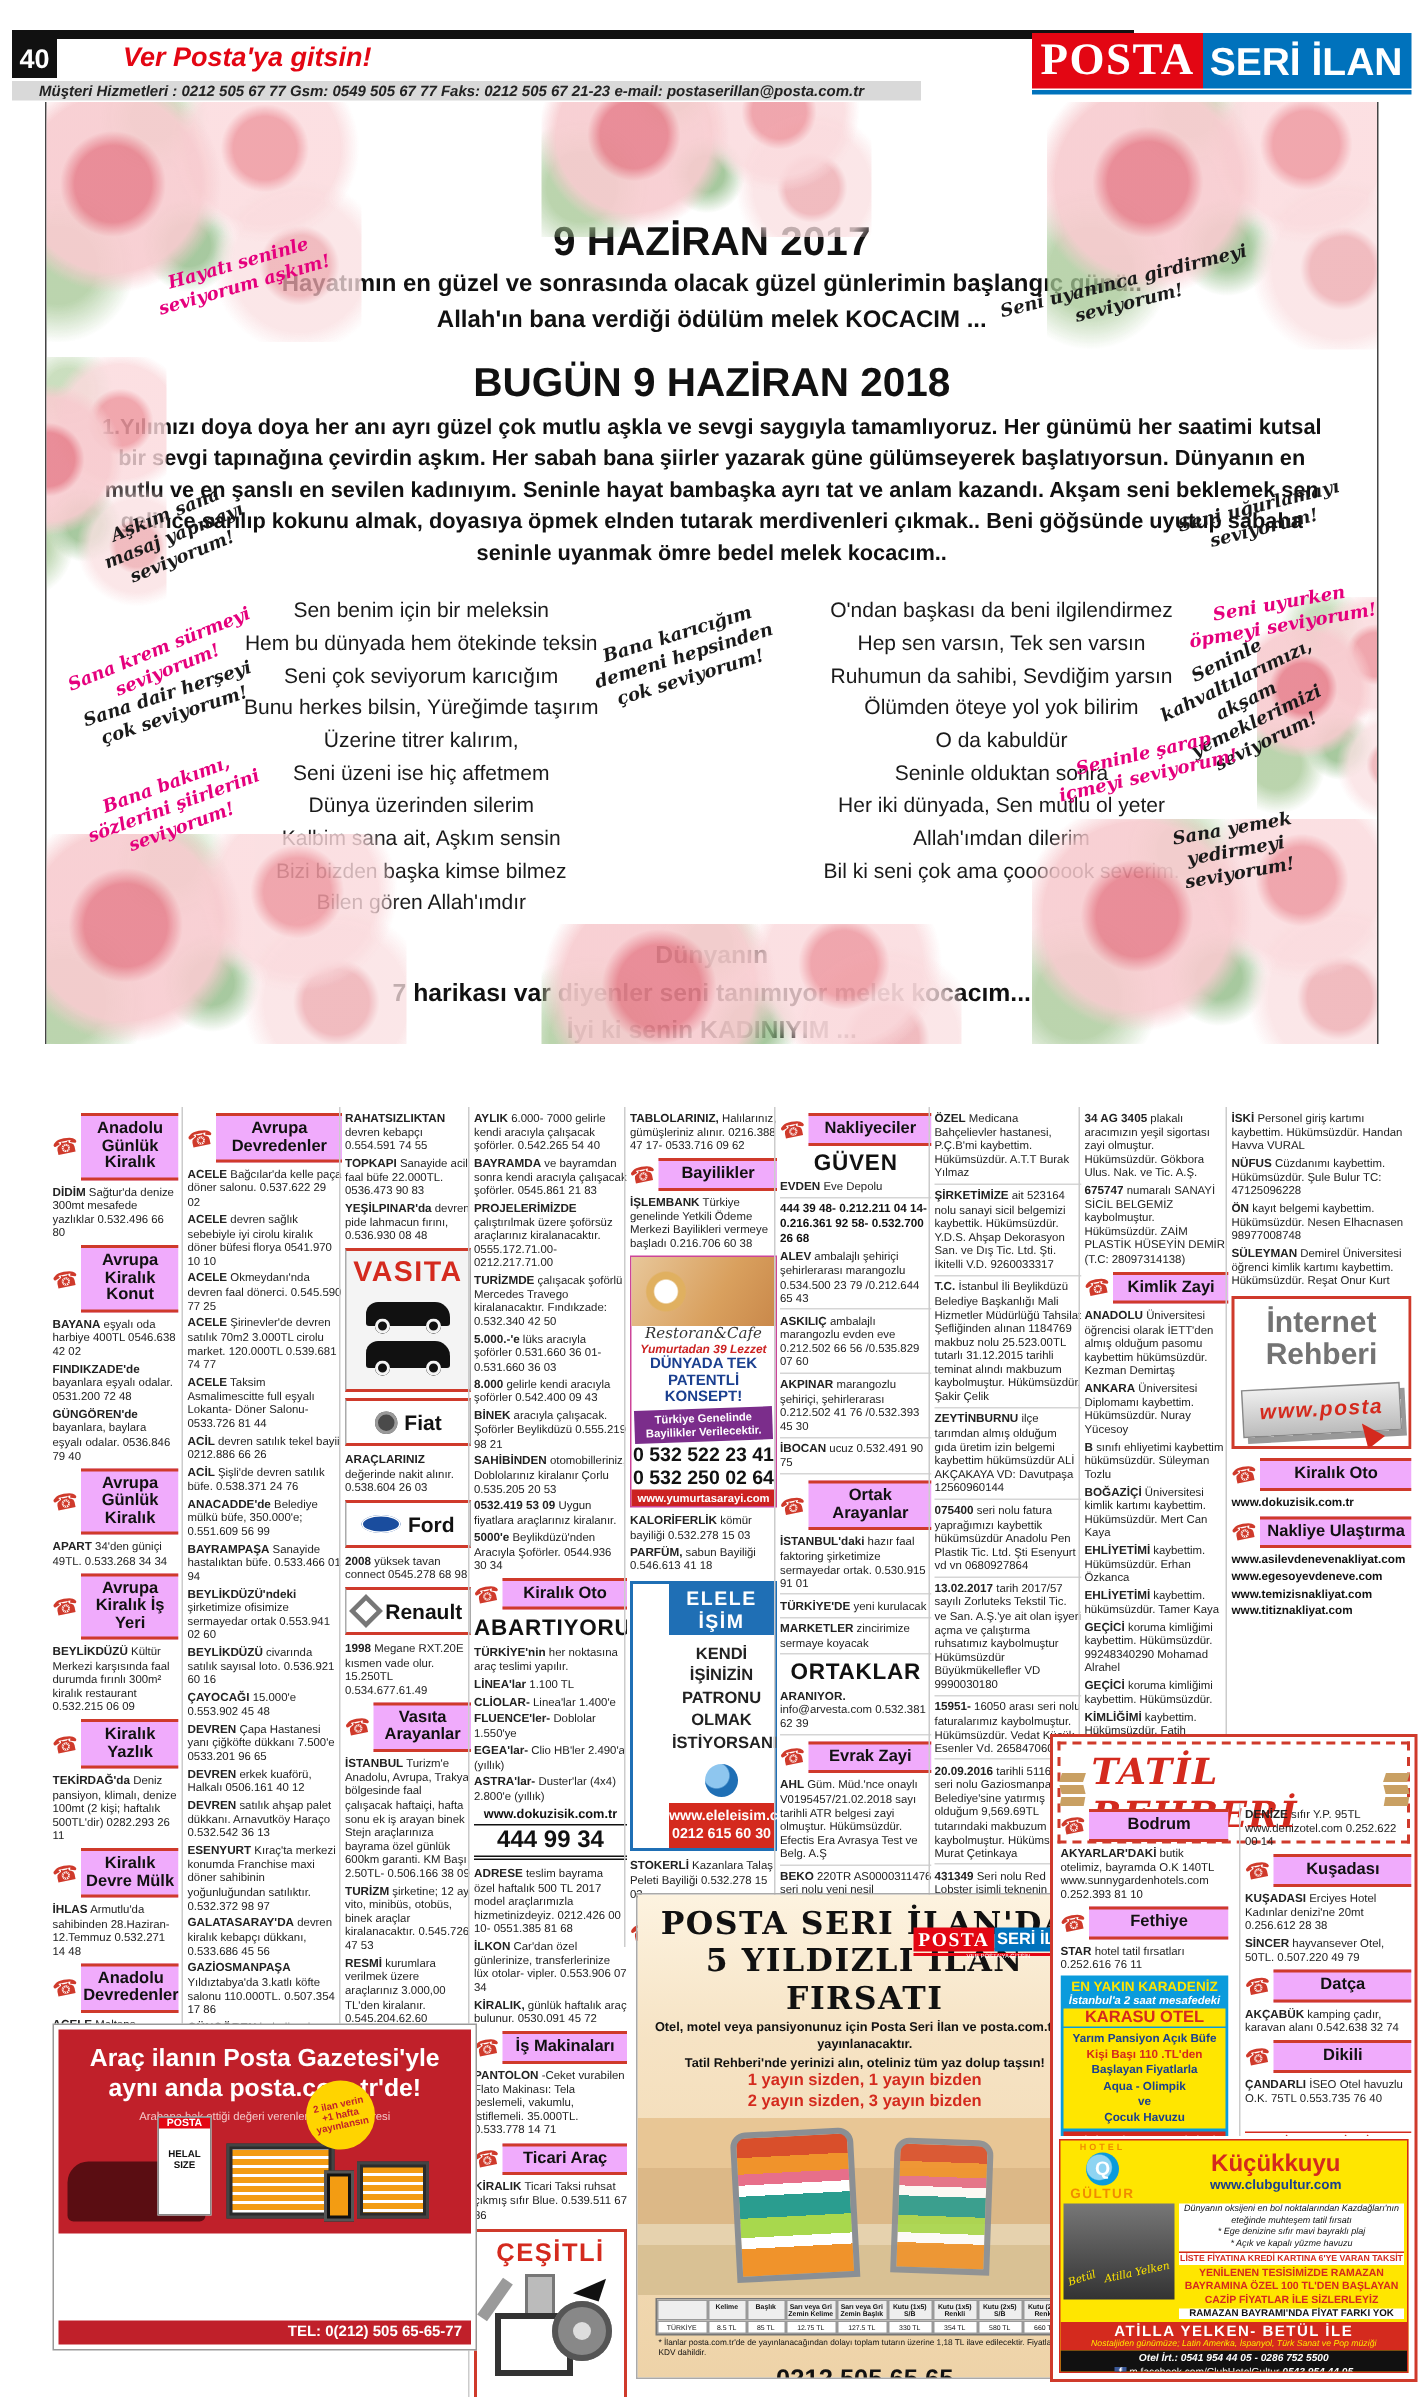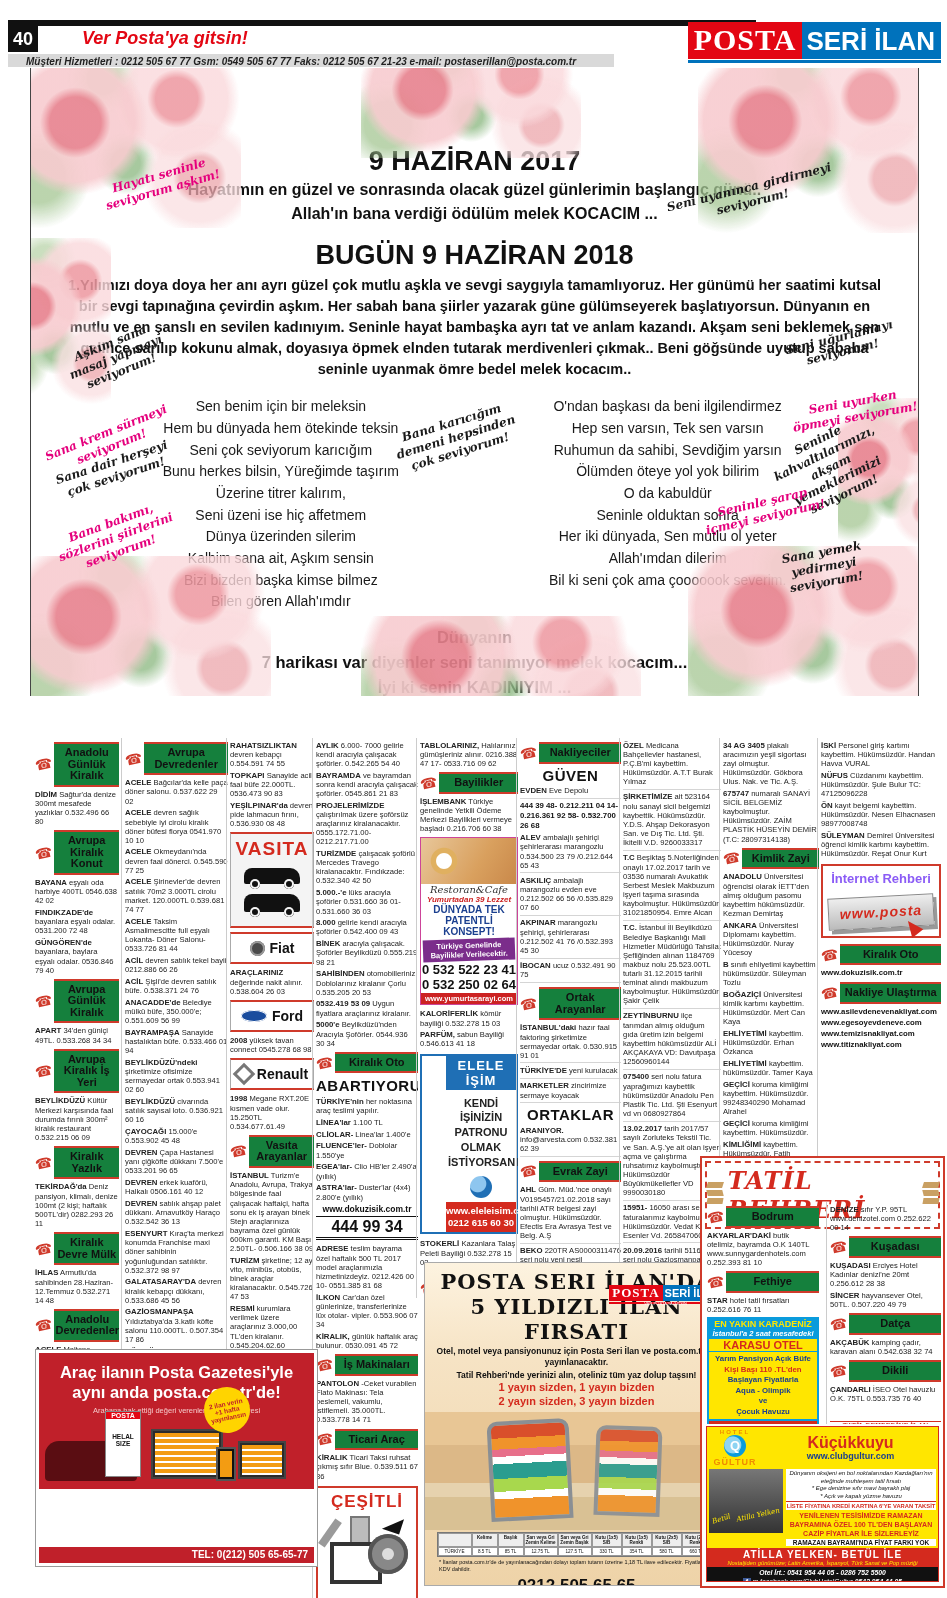--- a/index.html
+++ b/index.html
@@ -38,21 +38,21 @@
   .note{position:absolute;font-family:"DejaVu Serif",serif;font-style:italic;font-weight:bold;
         font-size:12px;line-height:1.25;width:150px;}
   .note--pink{color:#e5007d;}
   .note--black{color:#1a1a1a;}
   
   .classifieds{position:absolute;left:0;top:700px;width:947px;height:898px;}
   .col{position:absolute;top:38px;overflow:hidden;}
   .col+.col{border-left:1px solid #ccc;padding-left:3px;}
   .sec-h{display:flex;align-items:stretch;gap:2px;margin:4px 0 3px 0;}
   .ph{color:#cf3a2b;font-size:14px;line-height:1;align-self:center;transform:rotate(-12deg);}
-  .sec-l{flex:1;background:#15803d;border-top:2px solid #cf3a2b;border-bottom:2px solid #cf3a2b;
+  .sec-l{flex:1;background:#f0abfc;border-top:2px solid #cf3a2b;border-bottom:2px solid #cf3a2b;
          font-weight:bold;font-size:11px;line-height:1.05;text-align:center;padding:3px 1px;}
   .ad{font-size:7.6px;line-height:1.2;margin:2.5px 0;color:#222;}
   .ad b{font-size:7.8px;}
   .sep-items .ad{border-bottom:1px solid #d5d5d5;padding-bottom:2.5px;}
   .bigt{font-weight:bold;font-size:15px;text-align:center;margin:3px 0 1px 0;letter-spacing:.5px;}
   .boldl{font-weight:bold;font-size:7.8px;line-height:1.25;margin:1.5px 0;}
   
   .brand{border:1px solid #aaa;border-top:2px solid #cf3a2b;border-bottom:2px solid #cf3a2b;display:flex;
          align-items:center;justify-content:center;gap:5px;padding:6px 0;margin:4px 0;}
   .bname{font-weight:bold;font-size:14px;}
@@ -99,21 +99,21 @@
   .yum-url{background:#c22;color:#fff;font-weight:bold;font-size:7.5px;padding:1px 0;}
   
   .elele{border:2px solid #1f6fb5;margin:5px 0;text-align:center;padding-left:24px;}
   .elele .et{background:#1f6fb5;color:#fff;font-weight:bold;font-size:13px;padding:2px 0;letter-spacing:1px;}
   .elele .eb{font-weight:bold;font-size:11px;line-height:1.35;padding:6px 2px;color:#222;}
   .eglobe{width:22px;height:22px;border-radius:50%;margin:0 auto 4px auto;
           background:radial-gradient(circle at 35% 35%,#8ec6ef 0 40%,#1f6fb5 45% 100%);}
   .elele .ef{background:#d42a1e;color:#fff;font-weight:bold;font-size:9.5px;padding:3px 0;line-height:1.3;}
   
   .internet{border:2px solid #cf3a2b;padding:6px 3px;margin:6px 0;text-align:center;}
-  .internet .it{color:#8b5cf6;font-weight:bold;font-size:13px;line-height:1.05;}
+  .internet .it{color:#737373;font-weight:bold;font-size:20px;line-height:1.05;}
   .sign{margin:10px 2px 2px 2px;background:linear-gradient(#eee,#bbb);border:1px solid #888;
         box-shadow:3px 4px 0 #999;padding:6px 2px;transform:rotate(-3deg);position:relative;}
   .sign .signtxt{color:#d42a1e;font-weight:bold;font-style:italic;font-size:14px;letter-spacing:1px;}
   .cursor{position:absolute;right:14px;bottom:-10px;width:0;height:0;border-left:7px solid transparent;
         border-right:7px solid transparent;border-bottom:16px solid #d42a1e;transform:rotate(-35deg);}
   
   .arac{position:absolute;left:35px;top:1349px;width:281px;height:216px;border:1px solid #999;background:#fff;}
   .arac .red{position:absolute;left:3px;top:3px;right:3px;height:136px;background:#c0202a;overflow:hidden;}
   .arac h2{color:#fff;font-size:16.5px;line-height:1.2;text-align:center;margin:10px 4px 0 4px;}
   .arac .sub{color:#f5c9c9;font-size:7.5px;text-align:center;margin-top:3px;}
@@ -491,21 +491,20 @@
         <div class="sec-h">
           <span class="ph">☎</span>
           <span class="sec-l">Evrak Zayi</span>
         </div>
         <p class="ad"><b>AHL</b> Güm. Müd.'nce onaylı V0195457/21.02.2018 sayı tarihli ATR belgesi zayi olmuştur. Hükümsüzdür. Efectis Era Avrasya Test ve Belg. A.Ş</p>
         <p class="ad"><b>BEKO</b> 220TR AS0000311476 seri nolu yeni nesil yazarkasamın ruhsatını kaybettim hükümsüzdür Keramettin Önder İkitelli vd TC No: 43762918336</p>
       </div>
     <div class="col sep-items" style="left:619px;width:98px;height:640px;">
         <p class="ad"><b>ÖZEL</b> Medicana Bahçelievler hastanesi, P.Ç.B'mi kaybettim. Hükümsüzdür. A.T.T Burak Yılmaz</p>
         <p class="ad"><b>ŞİRKETİMİZE</b> ait 523164 nolu sanayi sicil belgemizi kaybettik. Hükümsüzdür. Y.D.S. Ahşap Dekorasyon San. ve Dış Tic. Ltd. Şti. İkitelli V.D. 9260033317</p>
-        <p class="ad"><b>T.C</b> Beşiktaş 5.Noterliğinden onaylı 17.02.2017 tarih ve 03536 numaralı Avukatlık Serbest Meslek Makbuzum işyeri taşıma sırasında kaybolmuştur. Hükümsüzdür. 31021850954. Emre Alcan</p>
         <p class="ad"><b>T.C.</b> İstanbul İli Beylikdüzü Belediye Başkanlığı Mali Hizmetler Müdürlüğü Tahsilat Şefliğinden alınan 1184769 makbuz nolu 25.523.00TL tutarlı 31.12.2015 tarihli teminat alındı makbuzum kaybolmuştur. Hükümsüzdür. Şakir Çelik</p>
         <p class="ad"><b>ZEYTİNBURNU</b> ilçe tarımdan almış olduğum gıda üretim izin belgemi kaybettim hükümsüzdür ALİ AKÇAKAYA VD: Davutpaşa 12560960144</p>
         <p class="ad"><b>075400</b> seri nolu fatura yaprağımızı kaybettik hükümsüzdür Anadolu Pen Plastik Tic. Ltd. Şti Esenyurt vd vn 0680927864</p>
         <p class="ad"><b>13.02.2017</b> tarih 2017/57 sayılı Zorluteks Tekstil Tic. ve San. A.Ş.'ye ait olan işyeri açma ve çalıştırma ruhsatımız kaybolmuştur Hükümsüzdür Büyükmükellefler VD 9990030180</p>
         <p class="ad"><b>15951-</b> 16050 arası seri nolu faturalarımız kaybolmuştur. Hükümsüzdür. Vedat Küçük Esenler Vd. 265847060008</p>
         <p class="ad"><b>20.09.2016</b> tarihli 511677 seri nolu Gaziosmanpaşa Belediye'sine yatırmış olduğum 9,569.69TL tutarındaki makbuzum kaybolmuştur. Hükümsüzdür Murat Çetinkaya</p>
         <p class="ad"><b>431349</b> Seri nolu Red Lobster isimli teknenin Silivri /2058293 nolu Bağlama kütüğü ruhsatı kaybolmuştur hükümsüzdür Sedat Çakır.</p>
         <p class="ad"><b>593986</b> belge nolu sanayi sicil belgemi kaybettim. Hükümsüzdür. Nur-Teks Tekstil Ürünleri Paz. San. ve Tic. Ltd. Şti. Davutpaşa Vd. 6320023913</p>
       </div>
     <div class="col" style="left:719px;width:96px;height:418px;">

